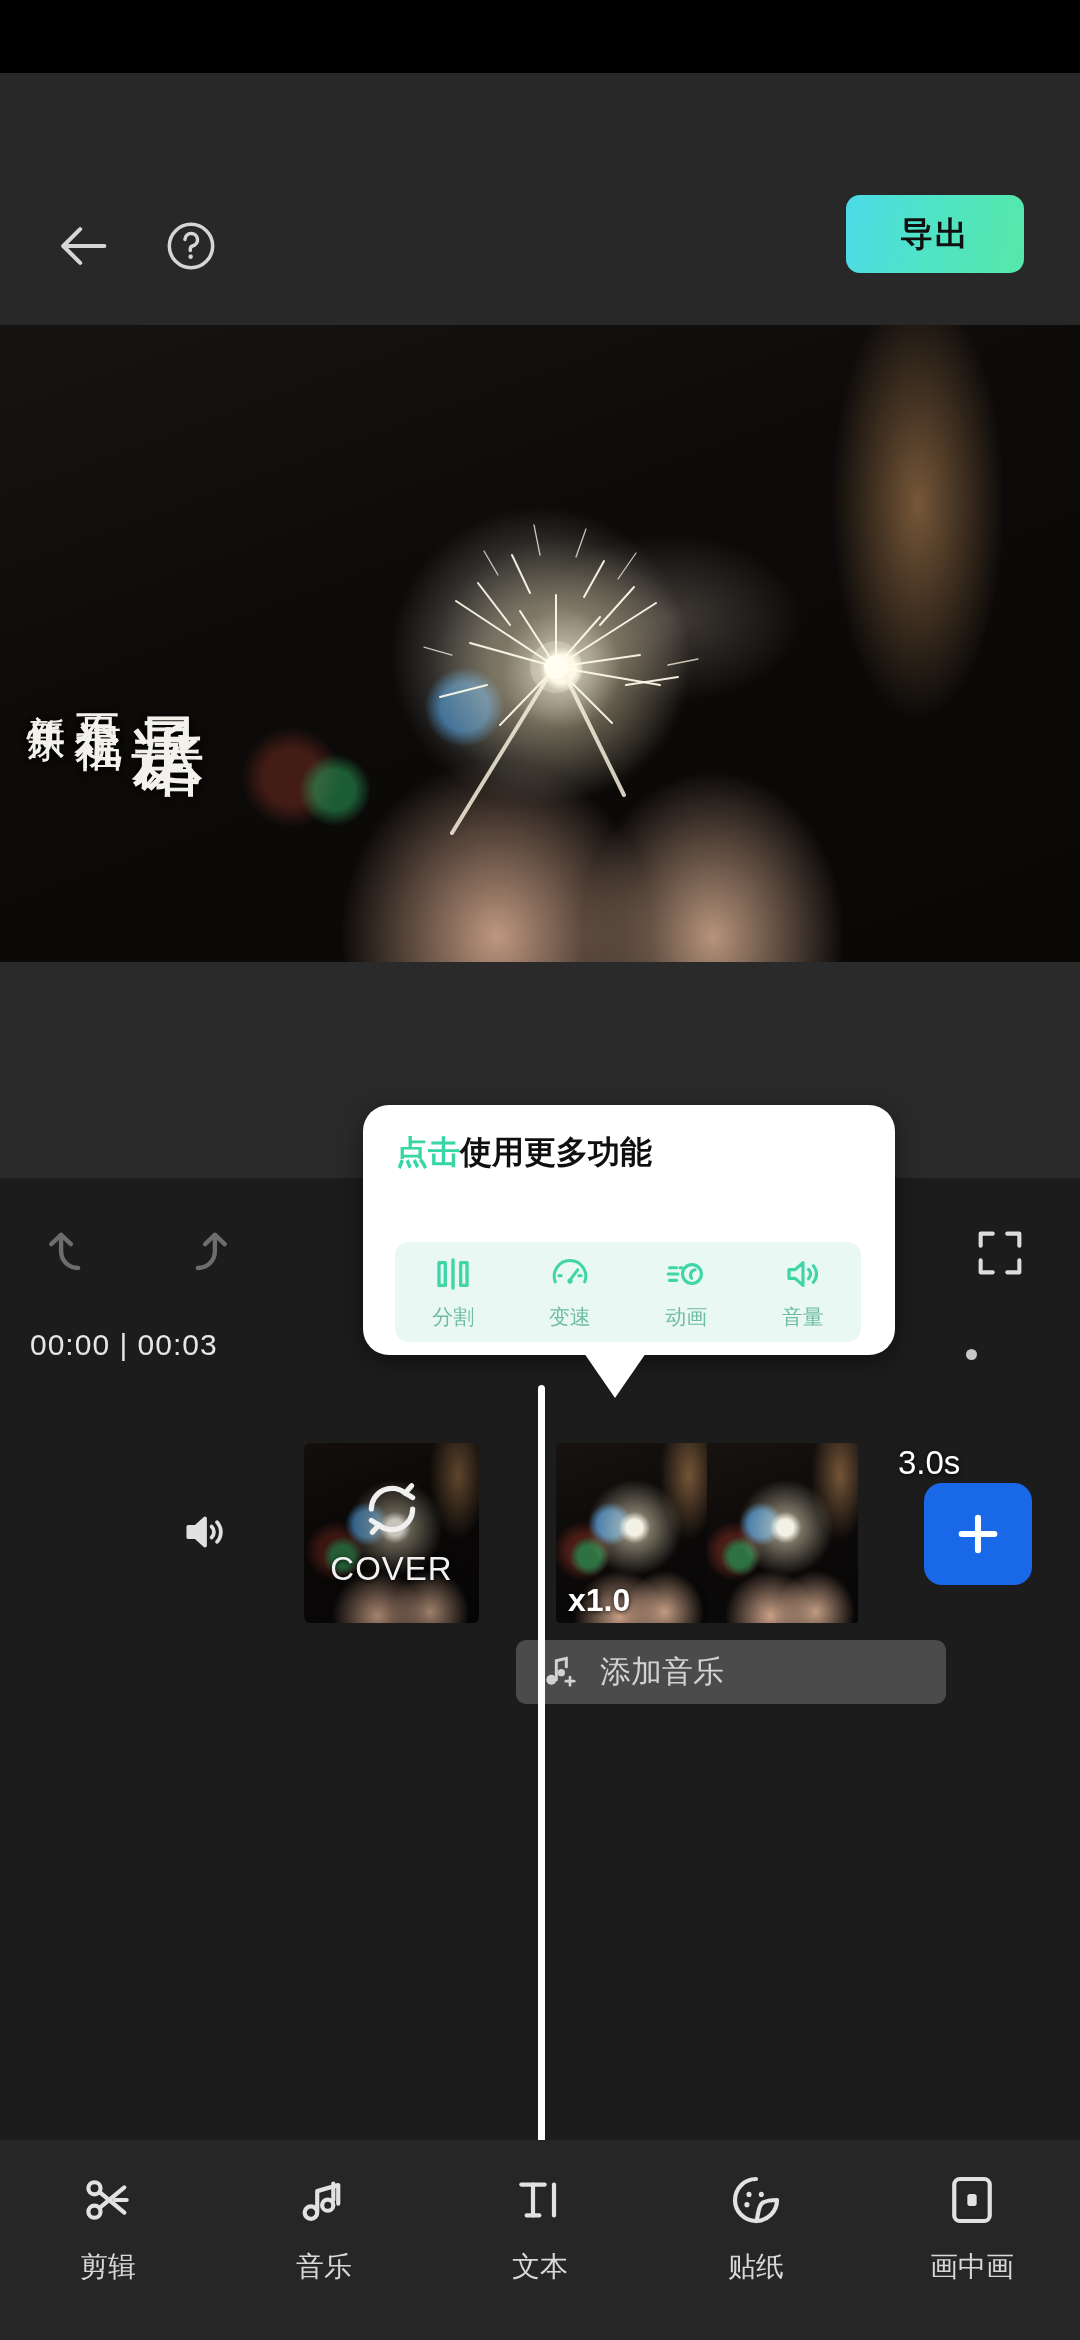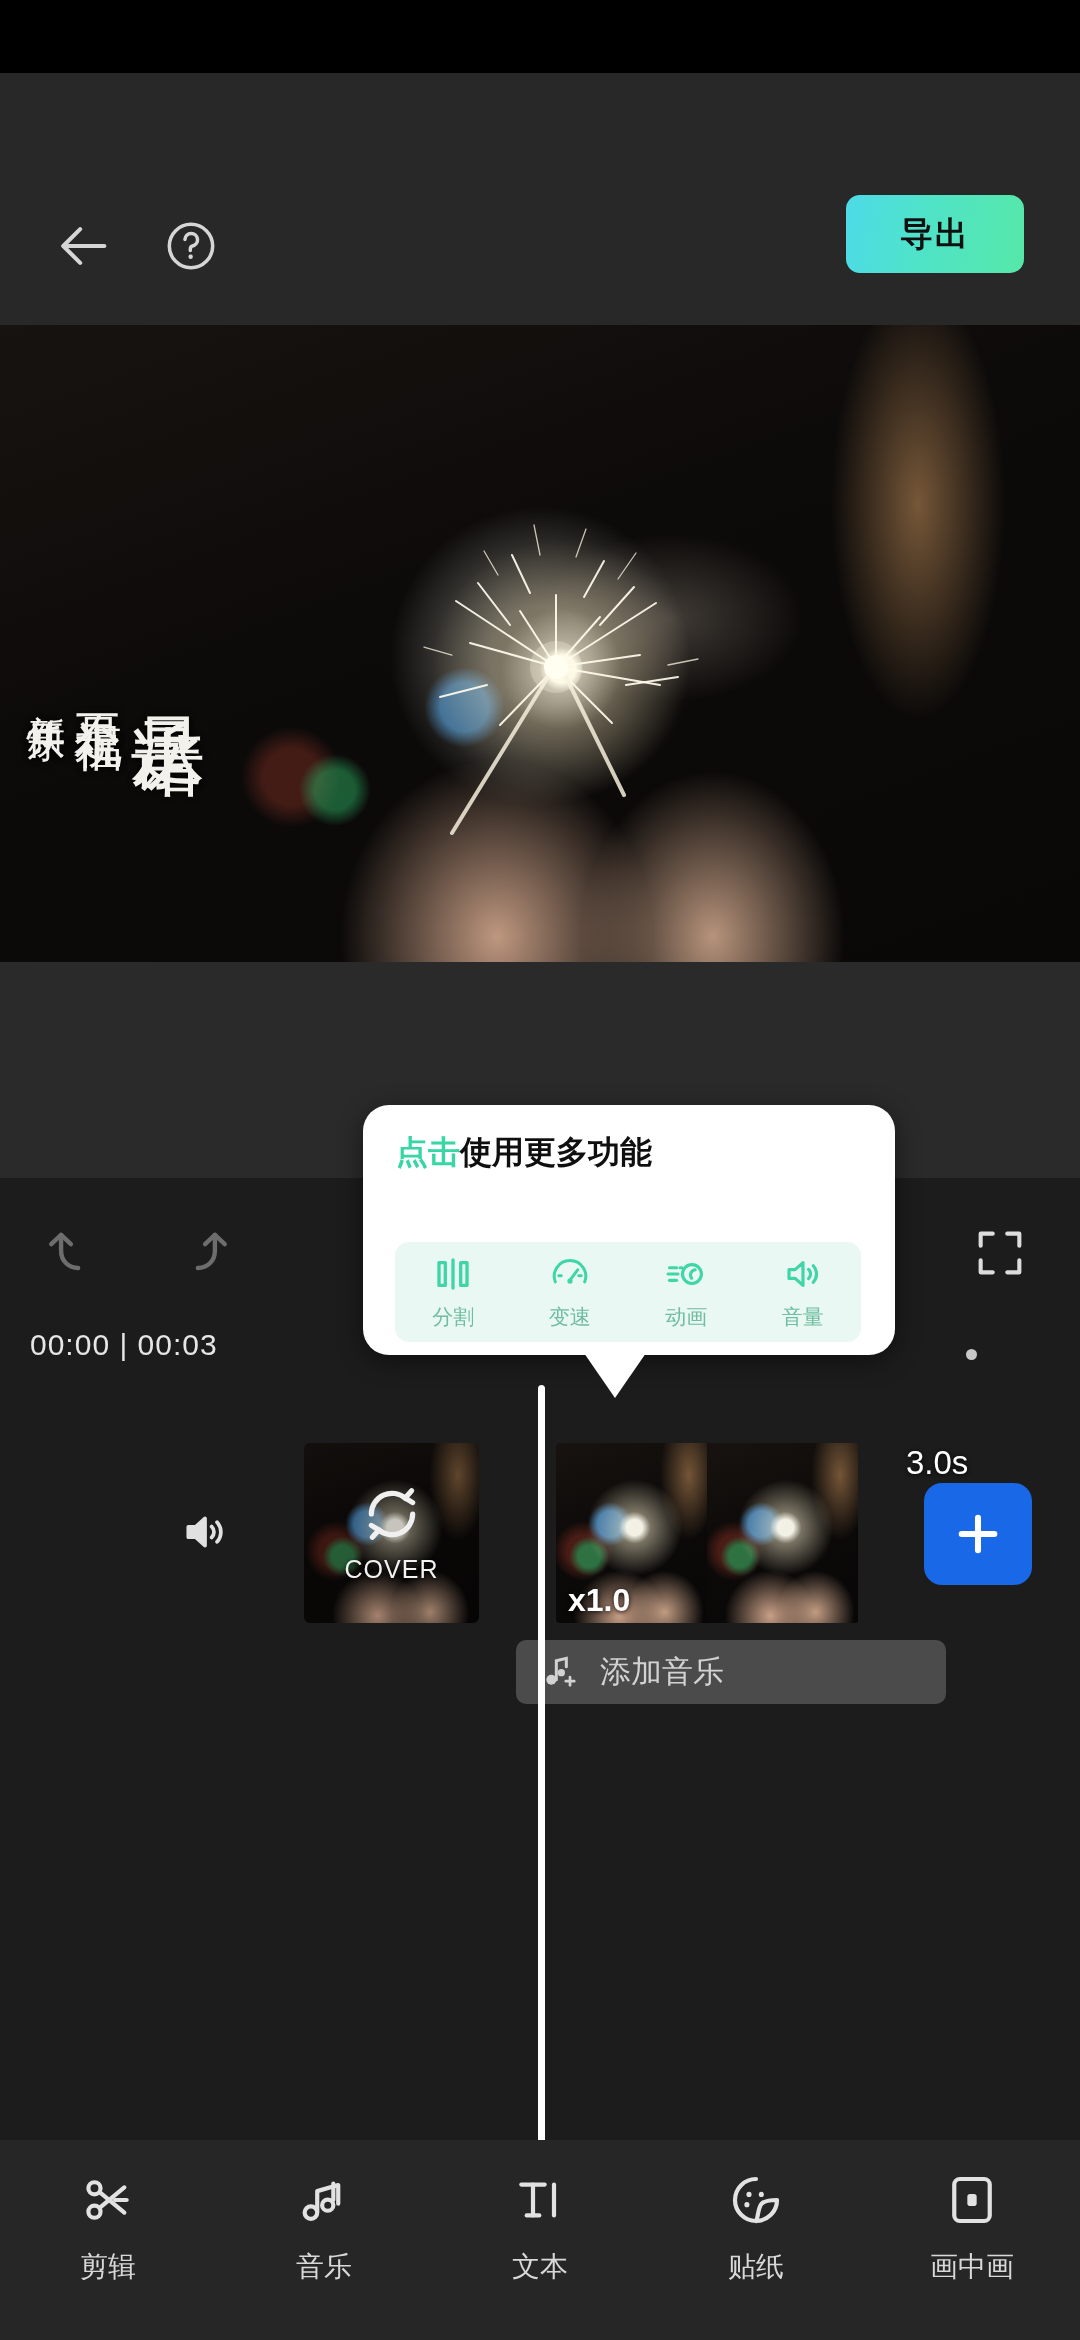--- a/index.html
+++ b/index.html
@@ -77,29 +77,29 @@
         radial-gradient(circle at 36% 45%, rgba(55,140,215,0.75) 0 13px, rgba(0,0,0,0) 22px),
         radial-gradient(circle at 22% 63%, rgba(35,150,85,0.70) 0 11px, rgba(0,0,0,0) 20px),
         radial-gradient(circle at 18% 60%, rgba(165,55,40,0.40) 0 16px, rgba(0,0,0,0) 30px),
         radial-gradient(ellipse 40px 90px at 88% 18%, rgba(200,145,92,0.55), rgba(0,0,0,0) 72%),
         radial-gradient(ellipse 70px 70px at 42% 96%, rgba(222,176,148,0.9), rgba(0,0,0,0) 65%),
         radial-gradient(ellipse 62px 66px at 72% 94%, rgba(226,182,152,0.85), rgba(0,0,0,0) 63%),
         linear-gradient(160deg,#181310 0%,#0c0a09 45%,#080707 100%);
   }
   .cover-ovl { position:absolute; inset:0; background:rgba(0,0,0,0.18);
                display:flex; flex-direction:column; align-items:center; justify-content:center; gap:10px; }
-  .cover-label { color:#f2f2f2; font-size:25px; letter-spacing:1px; text-shadow:0 1px 4px rgba(0,0,0,.8); }
+  .cover-label { color:#f2f2f2; font-size:33px; letter-spacing:1px; text-shadow:0 1px 4px rgba(0,0,0,.8); }
 
   .video-clip { position:absolute; left:556px; top:1443px; width:303px; height:180px;
                 border-radius:4px; overflow:hidden; display:flex; cursor:pointer; }
   .frame { position:relative; width:151px; height:180px; overflow:hidden; }
   .speed-badge { position:absolute; left:12px; bottom:4px; color:#fff; font-size:32px;
                  font-weight:bold; text-shadow:0 1px 5px rgba(0,0,0,.9); }
   .dur-badge { position:absolute; left:898px; top:1444px; color:#fff; font-size:33px;
-               font-weight:normal; text-shadow:0 1px 5px rgba(0,0,0,.9);margin-left:8px; }
+               font-weight:normal; text-shadow:0 1px 5px rgba(0,0,0,.9); }
   .add-clip-btn { position:absolute; left:924px; top:1483px; width:108px; height:102px;
                   border-radius:18px; background:#1968e8;
                   display:flex; align-items:center; justify-content:center; cursor:pointer; }
 
   .add-music { position:absolute; left:516px; top:1640px; width:430px; height:64px;
                border-radius:10px; background:#4b4b4b; display:flex; align-items:center;
                padding-left:22px; gap:22px; cursor:pointer; }
   .add-music-label { color:#d2d2d2; font-size:31px; }
 
   .playhead { position:absolute; left:538px; top:1385px; width:7px; height:758px;

